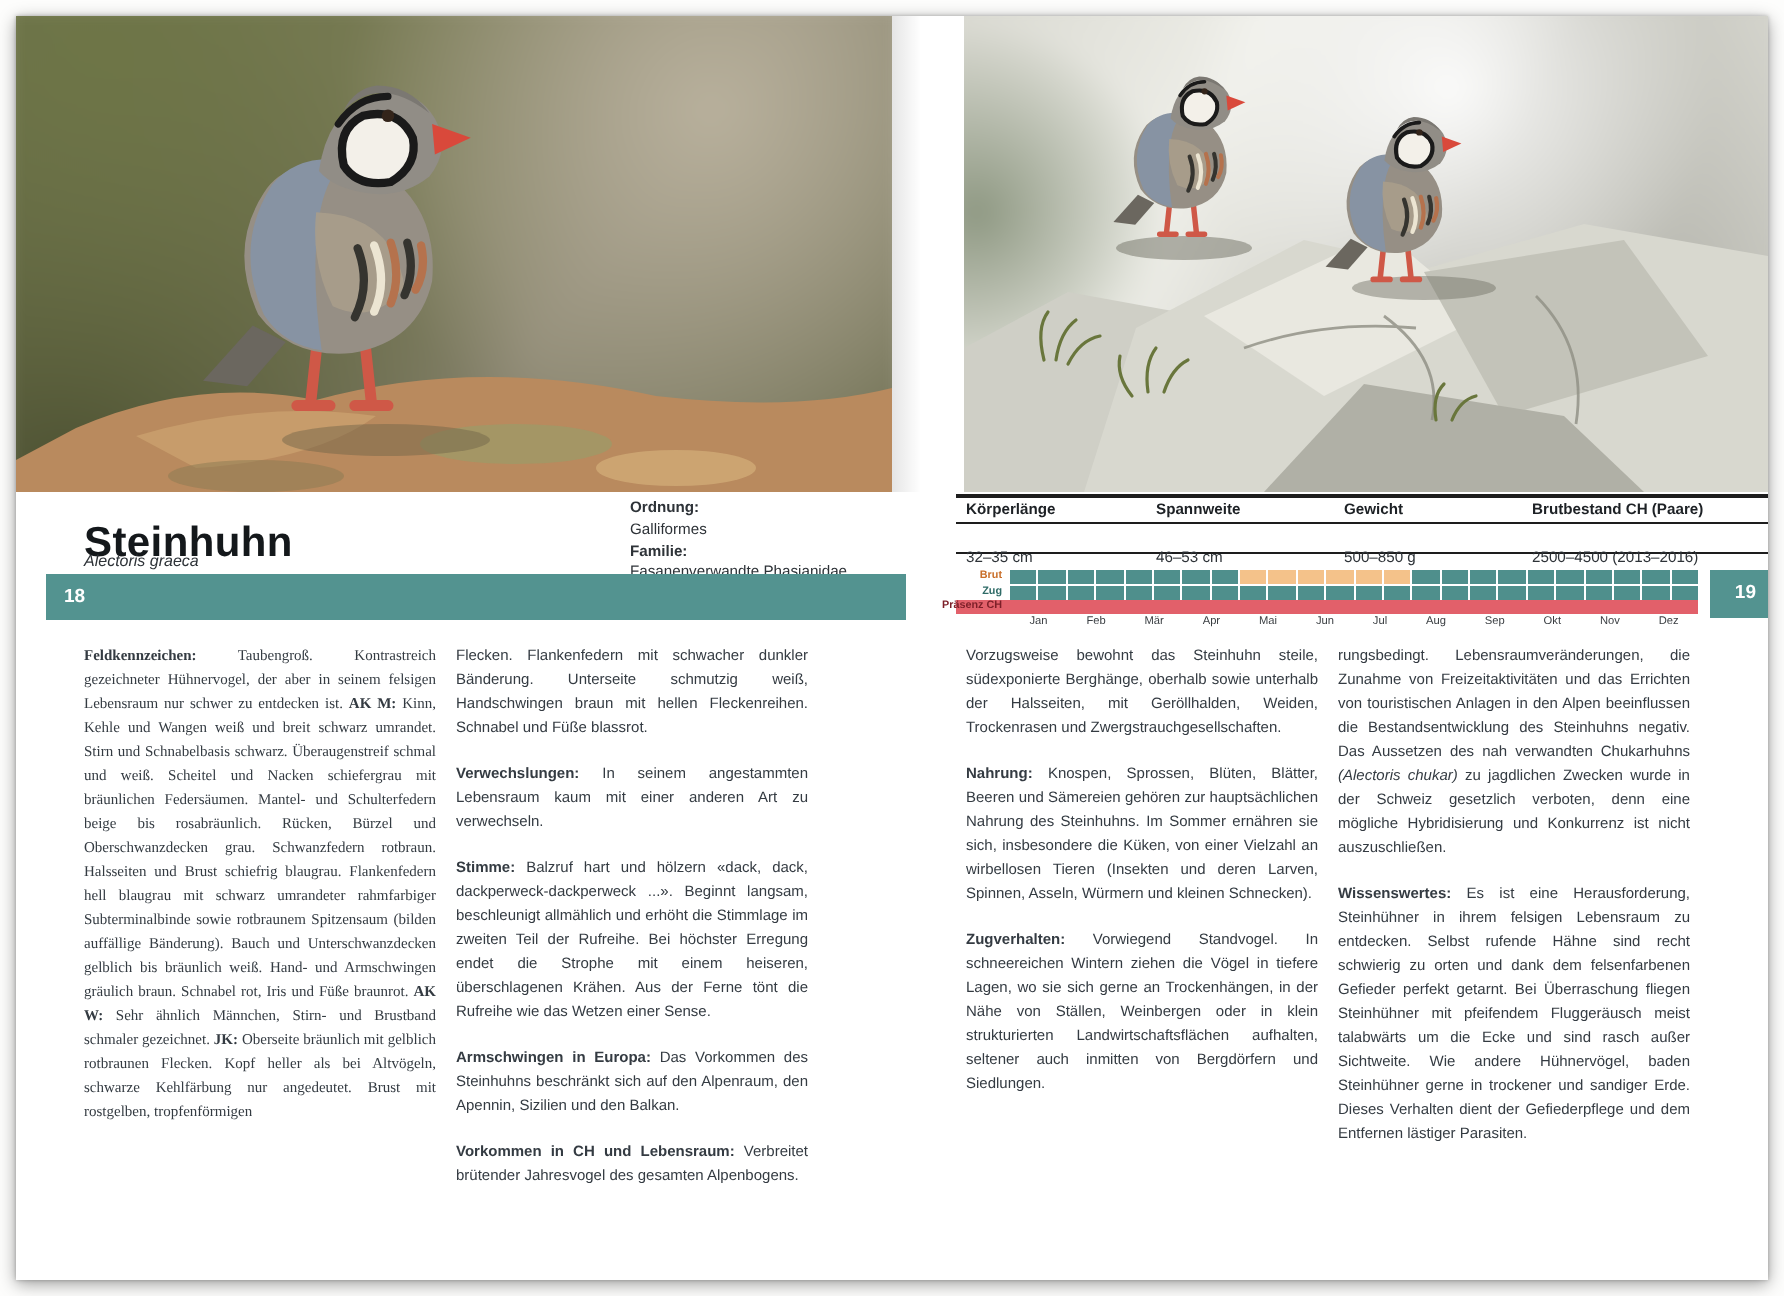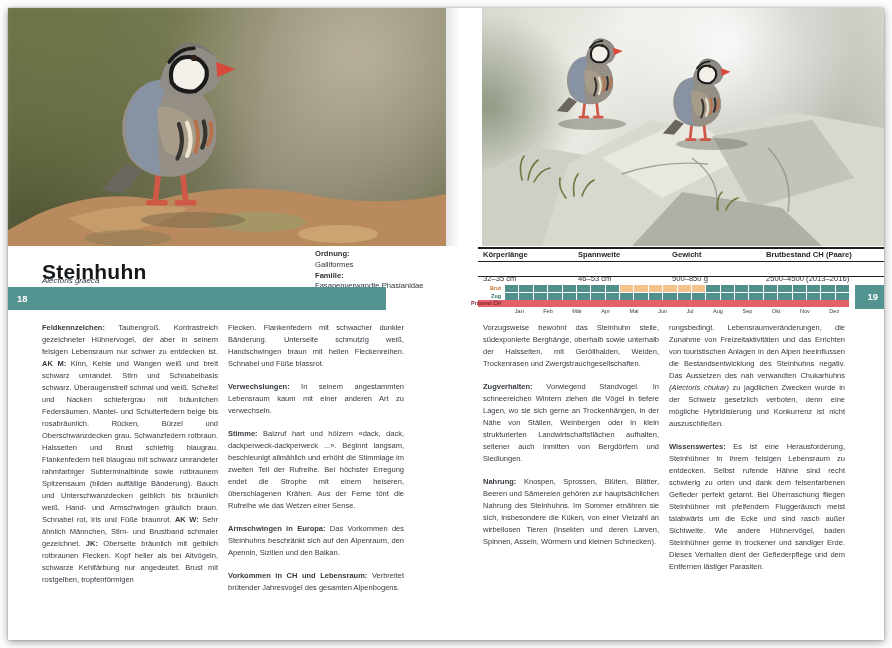--- a/index.html
+++ b/index.html
@@ -28,21 +28,21 @@
   .spine{position:absolute;left:438px;top:0;width:36px;height:238px;
          background:linear-gradient(to right, rgba(0,0,0,.10), rgba(0,0,0,0) 40%);}
   
   .title{position:absolute;left:34px;top:238px;font-size:21px;font-weight:bold;color:#14181b;letter-spacing:.2px;}
   .sci{position:absolute;left:34px;top:268px;font-size:8px;font-style:italic;color:#2e3338;}
   .names{position:absolute;left:224px;top:241px;font-size:7.6px;line-height:10.8px;color:#2e3338;}
   .taxo{position:absolute;left:307px;top:241px;font-size:7.6px;line-height:10.8px;color:#2e3338;}
   .taxo .b{font-weight:bold;}
   .taxo .i{}
   
-  .band{position:absolute;left:0;top:279px;width:378px;height:23px;}
+  .band{position:absolute;left:15px;top:279px;width:430px;height:23px;}
   .band .num{position:absolute;left:9px;top:6px;font-size:9.5px;font-weight:bold;color:#fff;}
   .badge19{position:absolute;left:847px;top:277px;width:29px;height:24px;}
   .badge19 .num{position:absolute;right:6px;top:6px;font-size:9.5px;font-weight:bold;color:#fff;margin-left:29px;}
   
   .tline{position:absolute;left:470px;width:406px;background:#1d1d1d;}
   .stat-h{position:absolute;top:242px;font-size:7.6px;font-weight:bold;color:#1d2125;}
   .stat-v{position:absolute;top:256px;font-size:7.6px;color:#2e3338;margin-top:10px;}
   
   .calrow{position:absolute;left:497px;width:344px;height:7px;display:flex;}
   .calrow .cell{flex:1 1 auto;border-right:1px solid #fff;}
@@ -50,21 +50,21 @@
   .callabel{position:absolute;width:44px;text-align:right;font-size:5.4px;font-weight:bold;line-height:7px;}
   .calsolid{position:absolute;left:470px;width:371px;height:7px;}
   .calmonths{position:absolute;left:497px;top:300px;width:344px;display:flex;}
   .calmonths span{flex:1 1 auto;text-align:center;font-size:5.6px;color:#3a3e42;}
   
   .textcol{position:absolute;top:314px;width:176px;font-size:7.5px;line-height:12px;
            text-align:justify;color:#343b42;}
   .textcol p{margin:0 0 11px 0;}
   .textcol .b{font-weight:bold;}
   .textcol .i{font-style:italic;}
-  #col0{left:34px;} #col1{left:220px;} #col2{left:475px;} #col3{left:661px;}
+  #col0{left:34px;font-family:Liberation Serif, serif;} #col1{left:220px;} #col2{left:475px;} #col3{left:661px;}
 </style>
 </head>
 <body>
 
 <div class="canvas">
  <div class="sheet">
 
   <svg width="0" height="0" style="position:absolute" aria-hidden="true">
     <defs>
       <g id="partridge">
@@ -245,22 +245,22 @@
         <span>Nov</span>
         <span>Dez</span>
       </div>
 
   <div class="badge19" id="badge19" style="background: rgb(83, 147, 144);">
     <span class="num">19</span>
   </div>
 
   <div class="textcol" id="col2">
         <p><span>Vorzugsweise bewohnt das Steinhuhn steile, südexponierte Berghänge, oberhalb sowie unterhalb der Halsseiten, mit Geröllhalden, Weiden, Trockenrasen und Zwergstrauchgesellschaften.</span></p>
+        <p><span class="b">Nahrung:</span><span> Knospen, Sprossen, Blüten, Blätter, Beeren und Sämereien gehören zur hauptsächlichen Nahrung des Steinhuhns. Im Sommer ernähren sie sich, insbesondere die Küken, von einer Vielzahl an wirbellosen Tieren (Insekten und deren Larven, Spinnen, Asseln, Würmern und kleinen Schnecken).</span></p>
         <p><span class="b">Zugverhalten:</span><span> Vorwiegend Standvogel. In schneereichen Wintern ziehen die Vögel in tiefere Lagen, wo sie sich gerne an Trockenhängen, in der Nähe von Ställen, Weinbergen oder in klein strukturierten Landwirtschaftsflächen aufhalten, seltener auch inmitten von Bergdörfern und Siedlungen.</span></p>
-        <p><span class="b">Nahrung:</span><span> Knospen, Sprossen, Blüten, Blätter, Beeren und Sämereien gehören zur hauptsächlichen Nahrung des Steinhuhns. Im Sommer ernähren sie sich, insbesondere die Küken, von einer Vielzahl an wirbellosen Tieren (Insekten und deren Larven, Spinnen, Asseln, Würmern und kleinen Schnecken).</span></p>
       </div>
   <div class="textcol" id="col3">
         <p><span>rungsbedingt. Lebensraumveränderungen, die Zunahme von Freizeitaktivitäten und das Errichten von touristischen Anlagen in den Alpen beeinflussen die Bestandsentwicklung des Steinhuhns negativ. Das Aussetzen des nah verwandten Chukarhuhns </span><span class="i">(Alectoris chukar)</span><span> zu jagdlichen Zwecken wurde in der Schweiz gesetzlich verboten, denn eine mögliche Hybridisierung und Konkurrenz ist nicht auszuschließen.</span></p>
         <p><span class="b">Wissenswertes:</span><span> Es ist eine Herausforderung, Steinhühner in ihrem felsigen Lebensraum zu entdecken. Selbst rufende Hähne sind recht schwierig zu orten und dank dem felsenfarbenen Gefieder perfekt getarnt. Bei Überraschung fliegen Steinhühner mit pfeifendem Fluggeräusch meist talabwärts um die Ecke und sind rasch außer Sichtweite. Wie andere Hühnervögel, baden Steinhühner gerne in trockener und sandiger Erde. Dieses Verhalten dient der Gefiederpflege und dem Entfernen lästiger Parasiten.</span></p>
       </div>
 
  </div>
 </div>
 
 </body></html>

